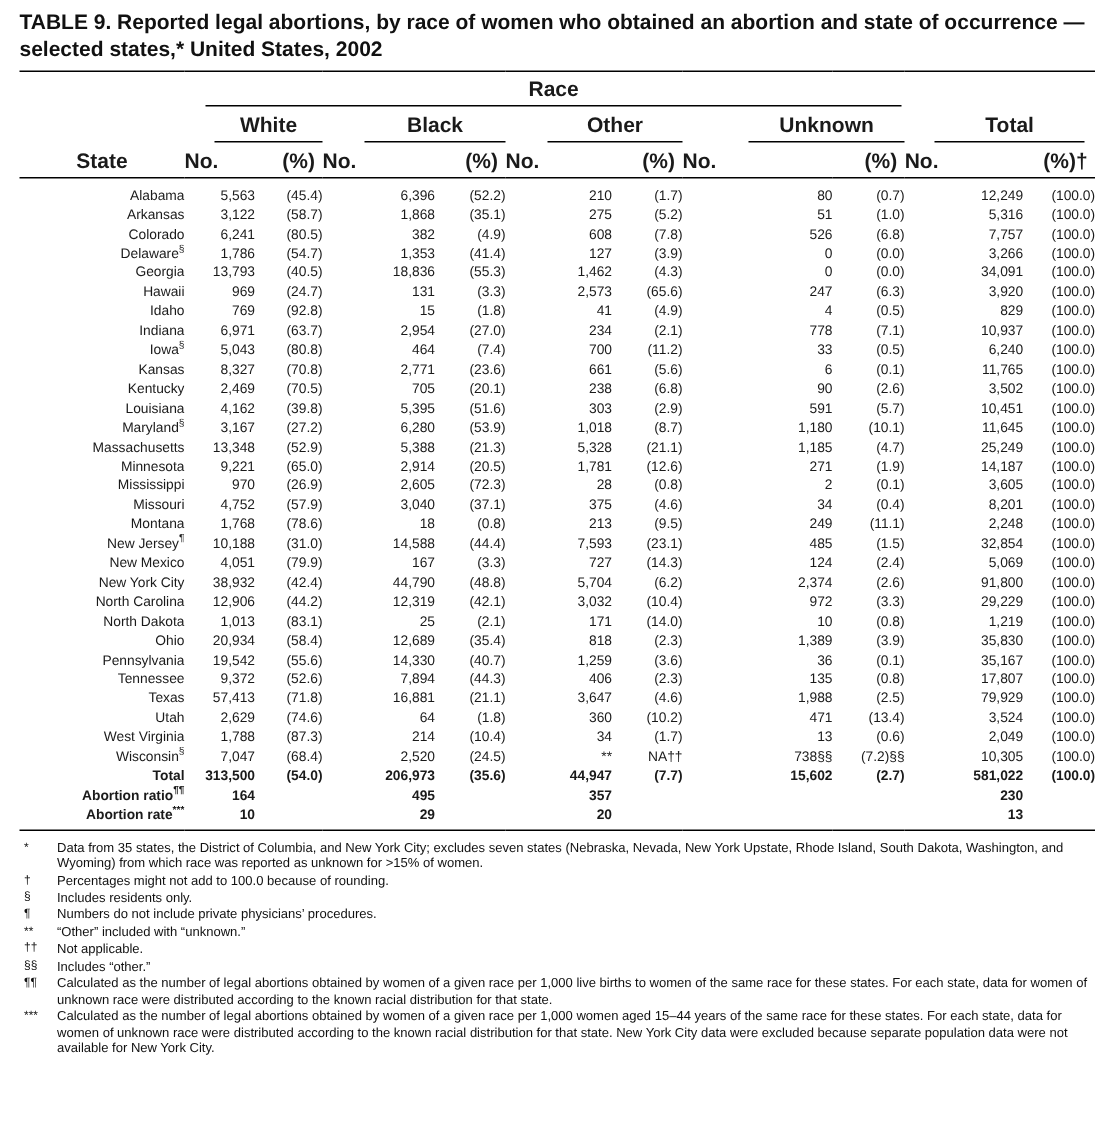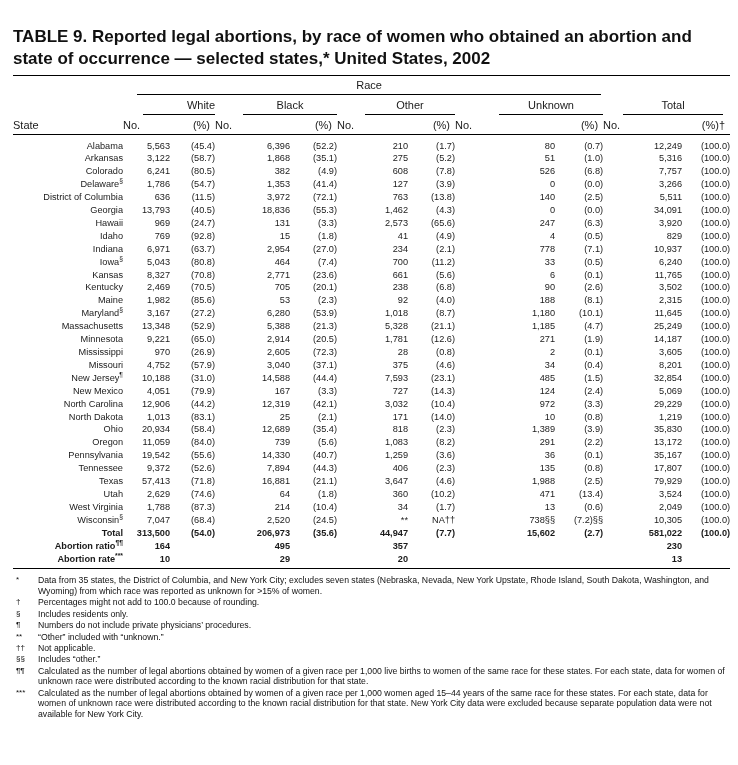--- a/index.html
+++ b/index.html
@@ -6,74 +6,73 @@
   html, body { margin: 0; padding: 0; background: #ffffff; }
   body {
     width: 738px; height: 765px;
     font-family: "Liberation Sans", sans-serif;
     color: #1a1a1a;
     overflow: hidden;
   }
   .page { padding: 6px 8px 0 13px; }
 
   .title {
-    font-size: 17px;
+    font-size: 14px;
     font-weight: bold;
     line-height: 1.28;
     color: #111;
     margin-bottom: 5px;
     padding-right: 2px;
-    margin-top: 20px;
   }
 
   table {
     border-collapse: collapse;
     table-layout: fixed;
     width: 717px;
   }
   col.c-state { width: 110px; }
   col.c-wno   { width: 47px; }
   col.c-wpct  { width: 45px; }
   col.c-bno   { width: 75px; }
   col.c-bpct  { width: 47px; }
   col.c-ono   { width: 71px; }
   col.c-opct  { width: 47px; }
   col.c-uno   { width: 100px; }
   col.c-upct  { width: 48px; }
   col.c-tno   { width: 79px; }
   col.c-tpct  { width: 48px; }
 
   thead th {
-    font-size: 11px;
-    font-weight: normal;
+    font-size: 14px;
+    font-weight: bold;
     padding: 0;
     vertical-align: bottom;
     white-space: nowrap;
   }
   tr.race-row th { border-top: 1px solid #000; padding-top: 3px; }
   .race-rule {
     text-align: center;
     border-bottom: 1px solid #000;
     padding-bottom: 3px;
     margin: 0 2px 0 14px;
   }
   tr.group-row th { padding-top: 4px; }
   .grp {
     text-align: center;
     border-bottom: 1px solid #000;
     padding-bottom: 3px;
   }
-  .grp-w { margin: 0 0 0 20px; text-align: right; }
+  .grp-w { margin: 0 0 0 20px; }
   .grp-b { margin: 0 0 0 28px; }
   .grp-o { margin: 0 0 0 28px; }
   .grp-u { margin: 0 0 0 44px; }
   .grp-t { margin: 0 7px 0 20px; }
 
   tr.hdr-row th { padding-top: 4px; padding-bottom: 3px; border-bottom: 1px solid #000; }
-  th.hdr-state { text-align: left; }
+  th.hdr-state { text-align: center; }
   th.hdr-no  { text-align: left; padding-right: 12px; }
   th.hdr-pct { text-align: right; padding-right: 5px; }
 
   tbody td {
     font-size: 9.2px;
     line-height: 12.9px;
     height: 12.9px;
     padding: 0;
     white-space: nowrap;
     overflow: hidden;
@@ -197,33 +196,20 @@
           <td class="num">1,353</td>
           <td class="num">(41.4)</td>
           <td class="num">127</td>
           <td class="num">(3.9)</td>
           <td class="num">0</td>
           <td class="num">(0.0)</td>
           <td class="num">3,266</td>
           <td class="num">(100.0)</td>
         </tr>
         <tr>
-          <td class="state-cell">District of Columbia</td>
-          <td class="num">636</td>
-          <td class="num">(11.5)</td>
-          <td class="num">3,972</td>
-          <td class="num">(72.1)</td>
-          <td class="num">763</td>
-          <td class="num">(13.8)</td>
-          <td class="num">140</td>
-          <td class="num">(2.5)</td>
-          <td class="num">5,511</td>
-          <td class="num">(100.0)</td>
-        </tr>
-        <tr>
           <td class="state-cell">Georgia</td>
           <td class="num">13,793</td>
           <td class="num">(40.5)</td>
           <td class="num">18,836</td>
           <td class="num">(55.3)</td>
           <td class="num">1,462</td>
           <td class="num">(4.3)</td>
           <td class="num">0</td>
           <td class="num">(0.0)</td>
           <td class="num">34,091</td>
@@ -301,30 +287,30 @@
           <td class="num">705</td>
           <td class="num">(20.1)</td>
           <td class="num">238</td>
           <td class="num">(6.8)</td>
           <td class="num">90</td>
           <td class="num">(2.6)</td>
           <td class="num">3,502</td>
           <td class="num">(100.0)</td>
         </tr>
         <tr>
-          <td class="state-cell">Maine</td>
-          <td class="num">1,982</td>
-          <td class="num">(85.6)</td>
-          <td class="num">53</td>
-          <td class="num">(2.3)</td>
-          <td class="num">92</td>
-          <td class="num">(4.0)</td>
-          <td class="num">188</td>
-          <td class="num">(8.1)</td>
-          <td class="num">2,315</td>
+          <td class="state-cell">Louisiana</td>
+          <td class="num">4,162</td>
+          <td class="num">(39.8)</td>
+          <td class="num">5,395</td>
+          <td class="num">(51.6)</td>
+          <td class="num">303</td>
+          <td class="num">(2.9)</td>
+          <td class="num">591</td>
+          <td class="num">(5.7)</td>
+          <td class="num">10,451</td>
           <td class="num">(100.0)</td>
         </tr>
         <tr>
           <td class="state-cell">Maryland<sup>§</sup></td>
           <td class="num">3,167</td>
           <td class="num">(27.2)</td>
           <td class="num">6,280</td>
           <td class="num">(53.9)</td>
           <td class="num">1,018</td>
           <td class="num">(8.7)</td>
@@ -379,20 +365,33 @@
           <td class="num">3,040</td>
           <td class="num">(37.1)</td>
           <td class="num">375</td>
           <td class="num">(4.6)</td>
           <td class="num">34</td>
           <td class="num">(0.4)</td>
           <td class="num">8,201</td>
           <td class="num">(100.0)</td>
         </tr>
         <tr>
+          <td class="state-cell">Montana</td>
+          <td class="num">1,768</td>
+          <td class="num">(78.6)</td>
+          <td class="num">18</td>
+          <td class="num">(0.8)</td>
+          <td class="num">213</td>
+          <td class="num">(9.5)</td>
+          <td class="num">249</td>
+          <td class="num">(11.1)</td>
+          <td class="num">2,248</td>
+          <td class="num">(100.0)</td>
+        </tr>
+        <tr>
           <td class="state-cell">New Jersey<sup>¶</sup></td>
           <td class="num">10,188</td>
           <td class="num">(31.0)</td>
           <td class="num">14,588</td>
           <td class="num">(44.4)</td>
           <td class="num">7,593</td>
           <td class="num">(23.1)</td>
           <td class="num">485</td>
           <td class="num">(1.5)</td>
           <td class="num">32,854</td>
@@ -405,20 +404,33 @@
           <td class="num">167</td>
           <td class="num">(3.3)</td>
           <td class="num">727</td>
           <td class="num">(14.3)</td>
           <td class="num">124</td>
           <td class="num">(2.4)</td>
           <td class="num">5,069</td>
           <td class="num">(100.0)</td>
         </tr>
         <tr>
+          <td class="state-cell">New York City</td>
+          <td class="num">38,932</td>
+          <td class="num">(42.4)</td>
+          <td class="num">44,790</td>
+          <td class="num">(48.8)</td>
+          <td class="num">5,704</td>
+          <td class="num">(6.2)</td>
+          <td class="num">2,374</td>
+          <td class="num">(2.6)</td>
+          <td class="num">91,800</td>
+          <td class="num">(100.0)</td>
+        </tr>
+        <tr>
           <td class="state-cell">North Carolina</td>
           <td class="num">12,906</td>
           <td class="num">(44.2)</td>
           <td class="num">12,319</td>
           <td class="num">(42.1)</td>
           <td class="num">3,032</td>
           <td class="num">(10.4)</td>
           <td class="num">972</td>
           <td class="num">(3.3)</td>
           <td class="num">29,229</td>
@@ -441,33 +453,20 @@
           <td class="state-cell">Ohio</td>
           <td class="num">20,934</td>
           <td class="num">(58.4)</td>
           <td class="num">12,689</td>
           <td class="num">(35.4)</td>
           <td class="num">818</td>
           <td class="num">(2.3)</td>
           <td class="num">1,389</td>
           <td class="num">(3.9)</td>
           <td class="num">35,830</td>
-          <td class="num">(100.0)</td>
-        </tr>
-        <tr>
-          <td class="state-cell">Oregon</td>
-          <td class="num">11,059</td>
-          <td class="num">(84.0)</td>
-          <td class="num">739</td>
-          <td class="num">(5.6)</td>
-          <td class="num">1,083</td>
-          <td class="num">(8.2)</td>
-          <td class="num">291</td>
-          <td class="num">(2.2)</td>
-          <td class="num">13,172</td>
           <td class="num">(100.0)</td>
         </tr>
         <tr>
           <td class="state-cell">Pennsylvania</td>
           <td class="num">19,542</td>
           <td class="num">(55.6)</td>
           <td class="num">14,330</td>
           <td class="num">(40.7)</td>
           <td class="num">1,259</td>
           <td class="num">(3.6)</td>

